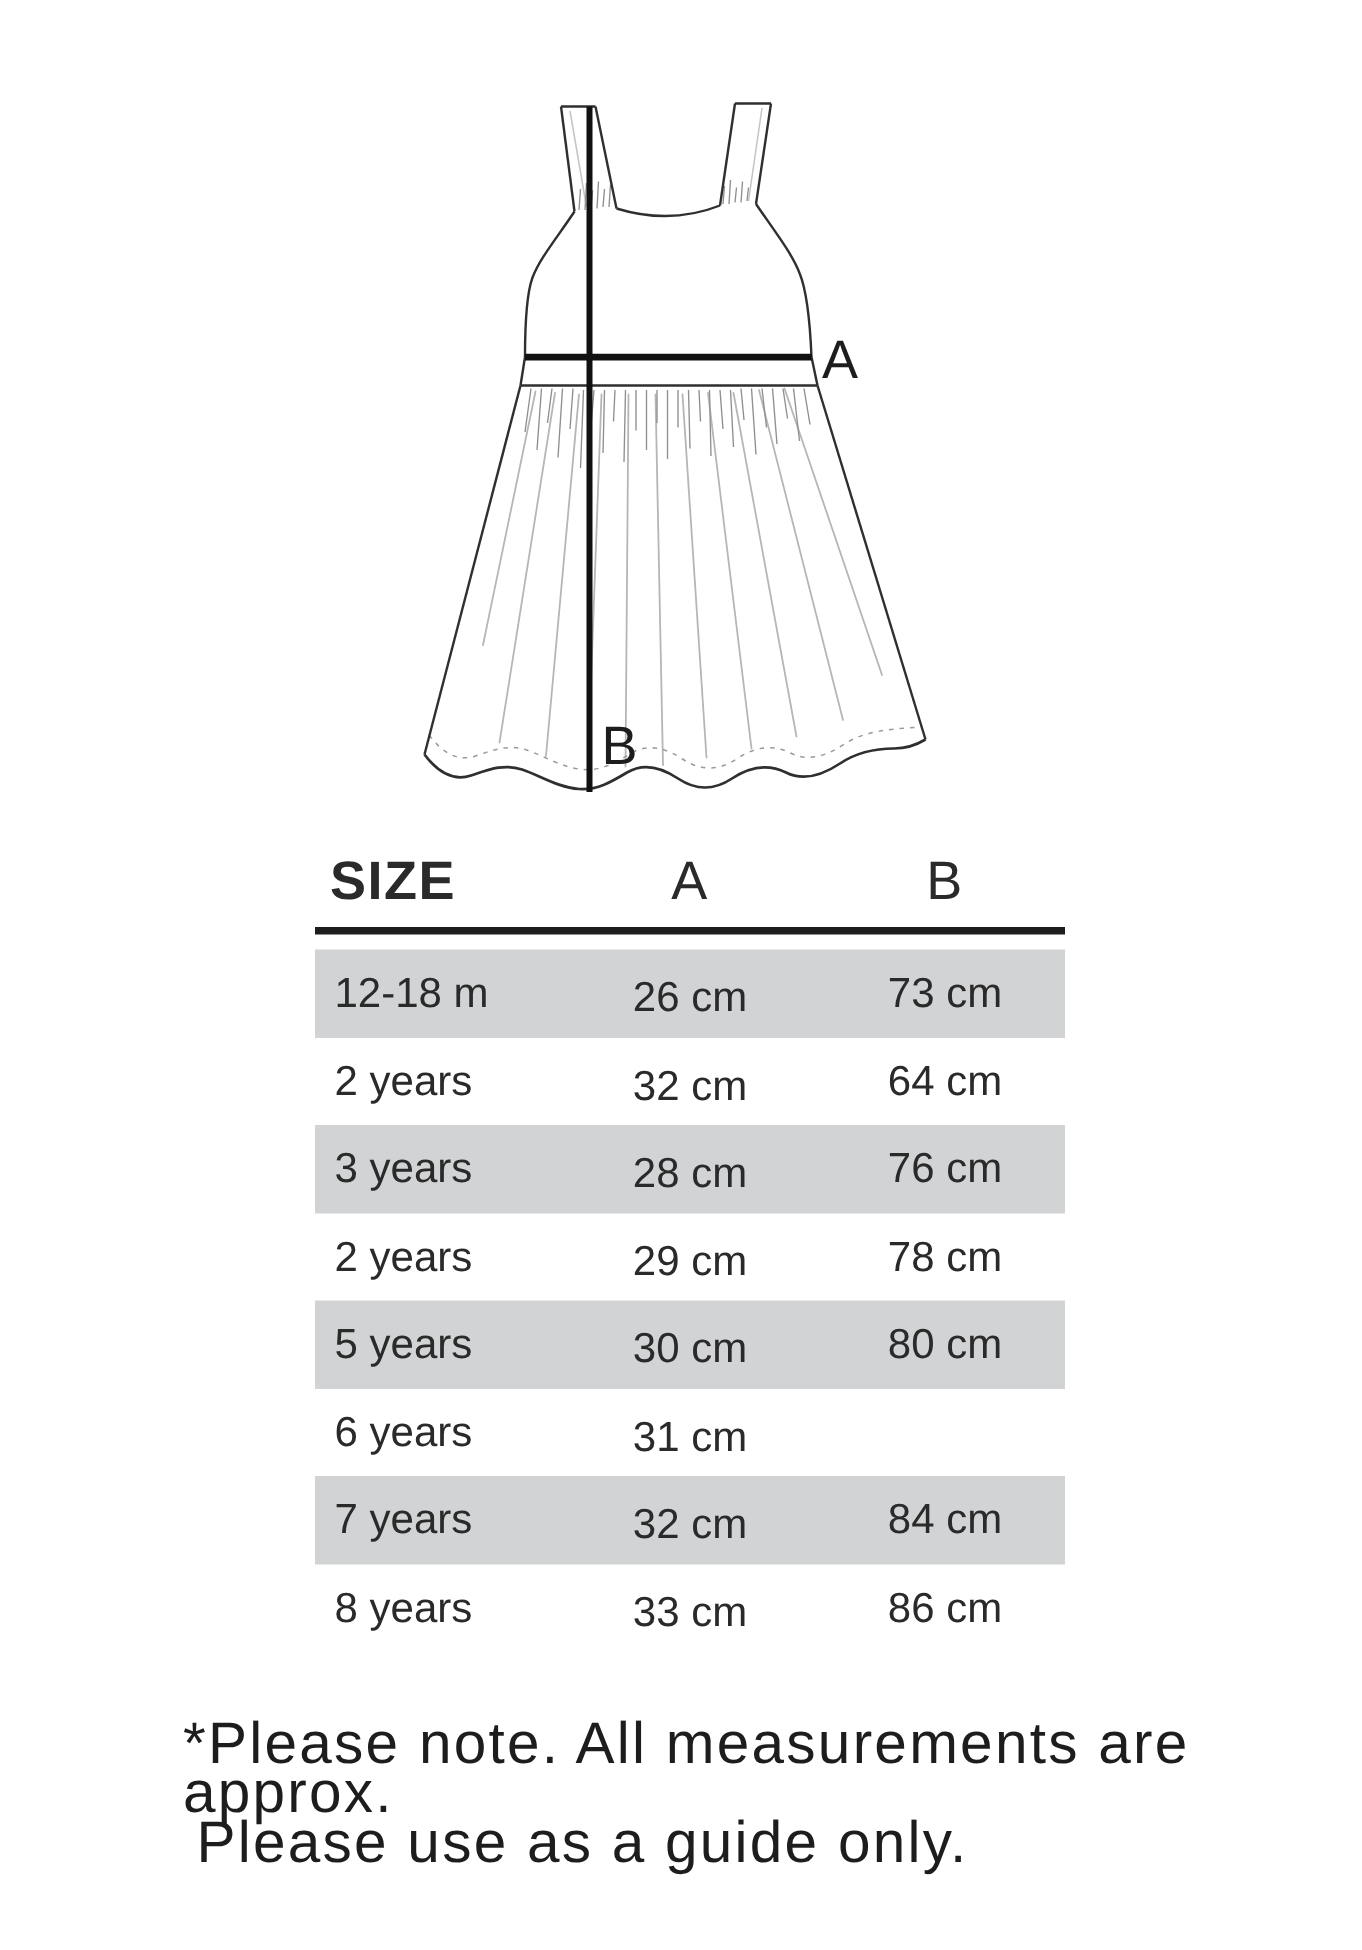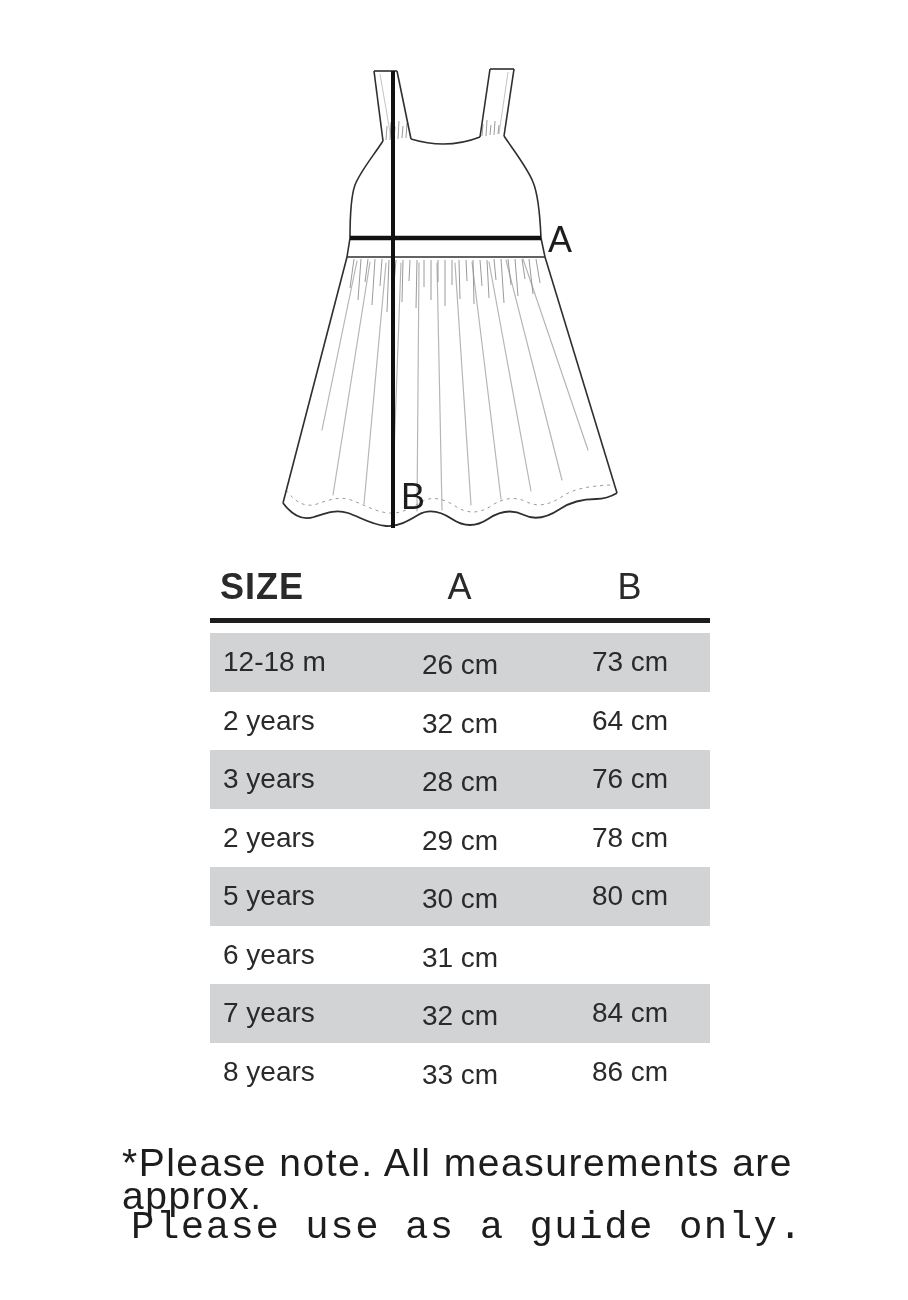--- a/index.html
+++ b/index.html
@@ -38,21 +38,21 @@
   .cell.size{padding-left:13px;}
   .cell.a,.cell.b{text-align:center;}
   .cell.a{transform:translateY(3px);}
   
   .footnote{
     position:absolute;left:122px;top:1146px;
     font-size:39px;line-height:33px;
     letter-spacing:1.5px;
     color:var(--line,#1d1d1d);
   }
-  .footnote .fn2{padding-left:9px;font-family:Liberation Mono, monospace;}
+  .footnote .fn2{padding-left:9px;}
 </style>
 </head>
 <body>
 
 <div class="canvas">
 
   <svg class="sketch" width="908" height="560" viewBox="0 0 908 560">
 
     <g stroke="#c4c4c4" stroke-width="1" fill="none">
       <path d="M380,74 L391,138"></path>

